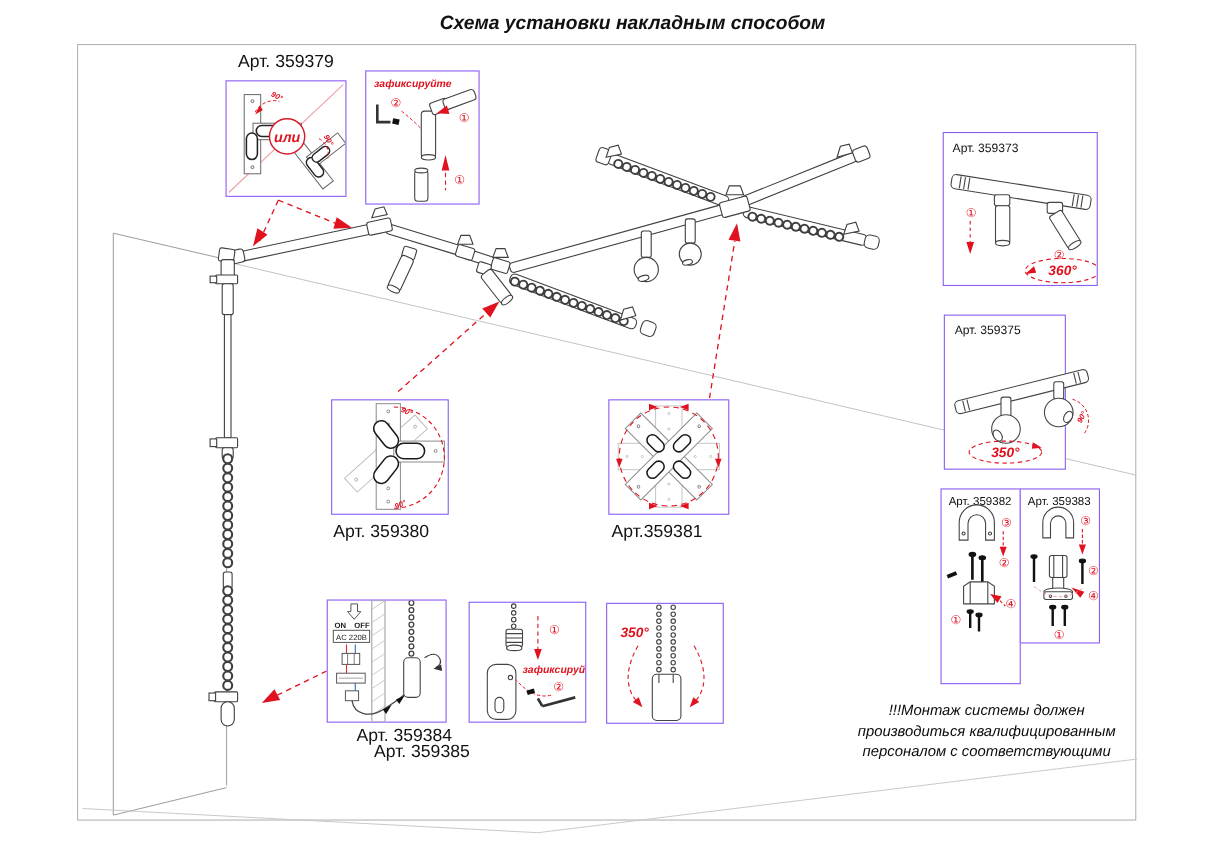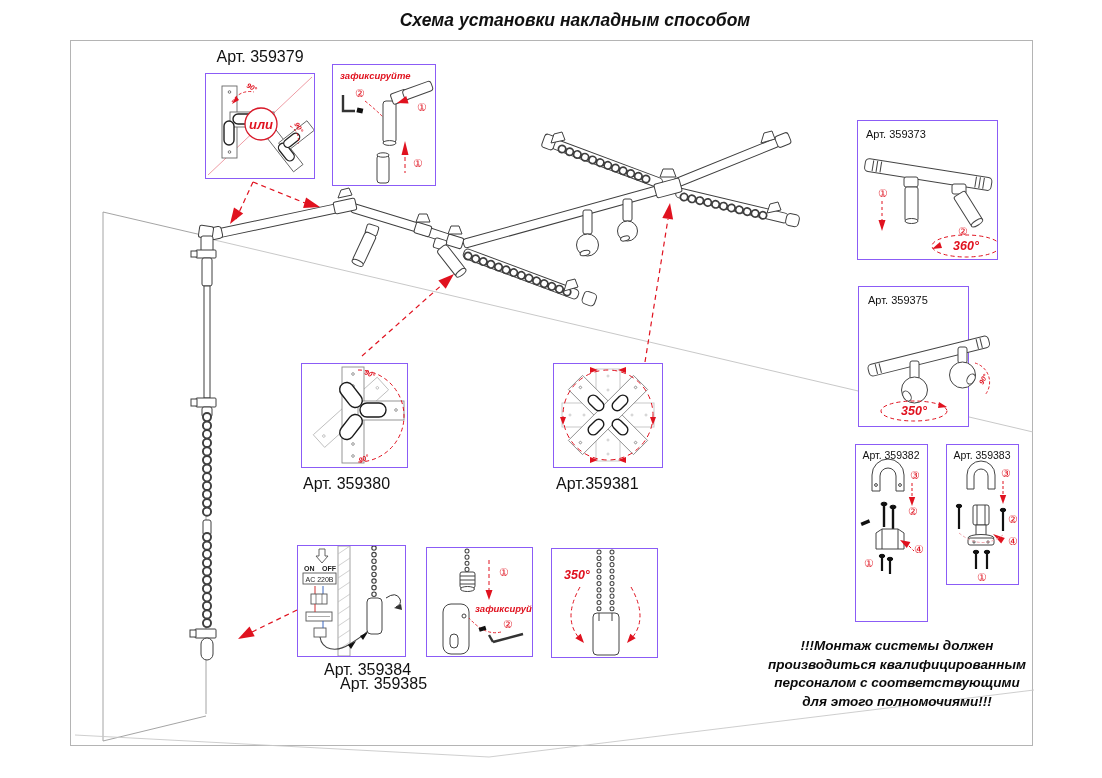--- a/index.html
+++ b/index.html
@@ -5,21 +5,21 @@
   html,body{margin:0;padding:0;background:#ffffff;}
   #page{position:relative;width:1102px;height:778px;background:#fff;overflow:hidden;
         font-family:"Liberation Sans",sans-serif;color:#111;}
   .title{position:absolute;top:10px;left:0;right:0;text-align:center;
          font-size:17.5px;font-weight:bold;font-style:italic;transform:translateX(24px);}
   .outer-border{position:absolute;left:70px;top:40px;width:961px;height:704px;
                 border:1px solid #b4b4b4;}
   .callout{position:absolute;border:1px solid #8b5cf6;background:#fff;box-sizing:border-box;}
   .artlabel{position:absolute;font-size:16px;color:#111;white-space:nowrap;}
   .warning{position:absolute;left:747px;top:637px;width:300px;text-align:center;
-           font-weight:bold;font-style:italic;font-size:13.5px;line-height:1.38;color:#0a0a0a;}
+           font-weight:normal;font-style:italic;font-size:13.5px;line-height:1.38;color:#0a0a0a;}
   svg{display:block;}
   svg text{font-family:"Liberation Sans",sans-serif;}
   .redtxt{fill:#e0121f;}
   .fixtxt{font-style:italic;font-weight:bold;font-size:9.5px;fill:#e0121f;}
   .stepnum{font-size:11px;fill:#e0121f;}
   .degtxt{font-style:italic;font-weight:bold;font-size:12.5px;fill:#e0121f;}
   .tinydeg{font-style:italic;font-weight:bold;font-size:7px;fill:#e0121f;}
   .artsvg{font-size:11px;fill:#111;}
 </style>
 </head>
@@ -311,21 +311,21 @@
       <g stroke="#111">
         <line x1="26" y1="112" x2="26" y2="126" stroke-width="2.2"></line>
           <ellipse cx="26" cy="111" rx="2.8" ry="1.7" fill="#111"></ellipse>
         <line x1="34" y1="115" x2="34" y2="129" stroke-width="2.2"></line>
           <ellipse cx="34" cy="114" rx="2.8" ry="1.7" fill="#111"></ellipse>
       </g>
       <text x="8" y="122" class="stepnum">①</text>
     </svg>
   </div>
 
-  <div class="callout" style="left:927px;top:444px;width:73px;height:141px;margin-left:19px;">
+  <div class="callout" style="left:927px;top:444px;width:73px;height:141px;">
     <svg width="71" height="139" viewBox="0 0 71 139">
       <text x="35" y="14" text-anchor="middle" font-size="10.5" fill="#111">Арт. 359383</text>
       <path d="M20,44 V30 A14,14 0 0 1 48,30 V44 H41 V31 A7,7 0 0 0 27,31 V44 Z" fill="#fff" stroke="#444" stroke-width="1"></path>
       <text x="54" y="32" class="stepnum">③</text>
       <path d="M56,36 L56,52" stroke="#e0121f" stroke-width="1" stroke-dasharray="3 2" fill="none"></path>
       <polygon points="56,59 52.8,50 59.2,50" fill="#e0121f"></polygon>
       <g fill="#fff" stroke="#444" stroke-width="1">
         <rect x="26" y="60" width="16" height="20" rx="2"></rect>
         <path d="M30,60 L30,80 M38,60 L38,80" fill="none"></path>
         <rect x="29" y="80" width="10" height="13"></rect>
@@ -529,16 +529,15 @@
       <polygon points="32,94 23.3,89.2 28.7,84.8" fill="#e0121f"></polygon>
       <path d="M79,38 Q97,70 79,90" stroke="#e0121f" stroke-width="1" stroke-dasharray="4 3" fill="none"></path>
       <polygon points="75,94 83.7,89.2 78.3,84.8" fill="#e0121f"></polygon>
     </svg>
   </div>
 
   <div class="warning">
     <div>!!!Монтаж системы должен</div>
     <div>производиться квалифицированным</div>
     <div>персоналом с соответствующими</div>
-    <div>для этого полномочиями!!!</div>
   </div>
 
 </div>
 
 </body></html>

